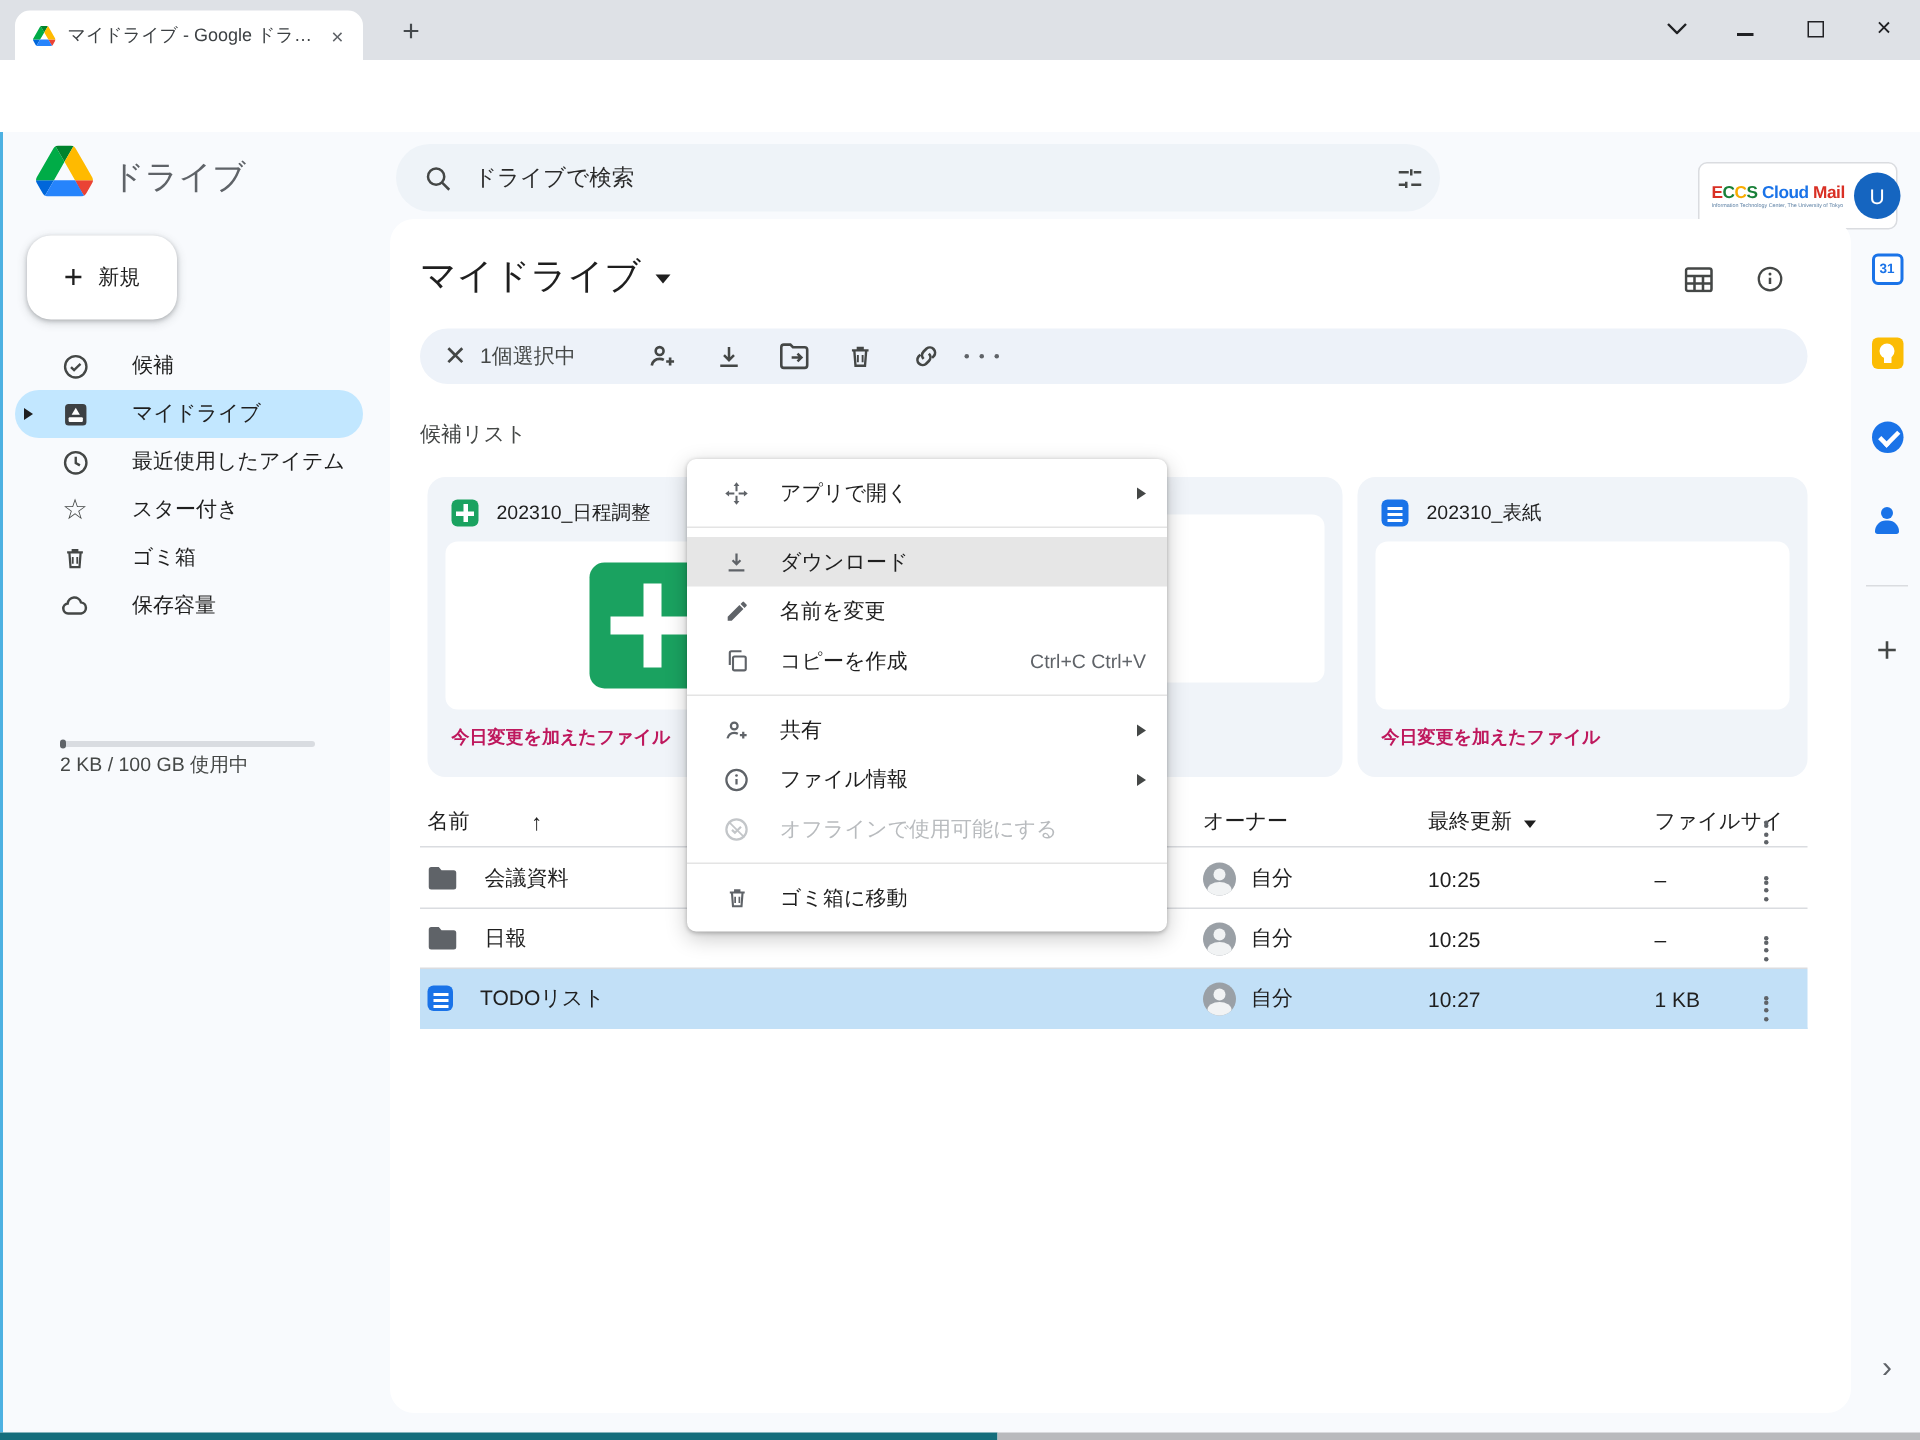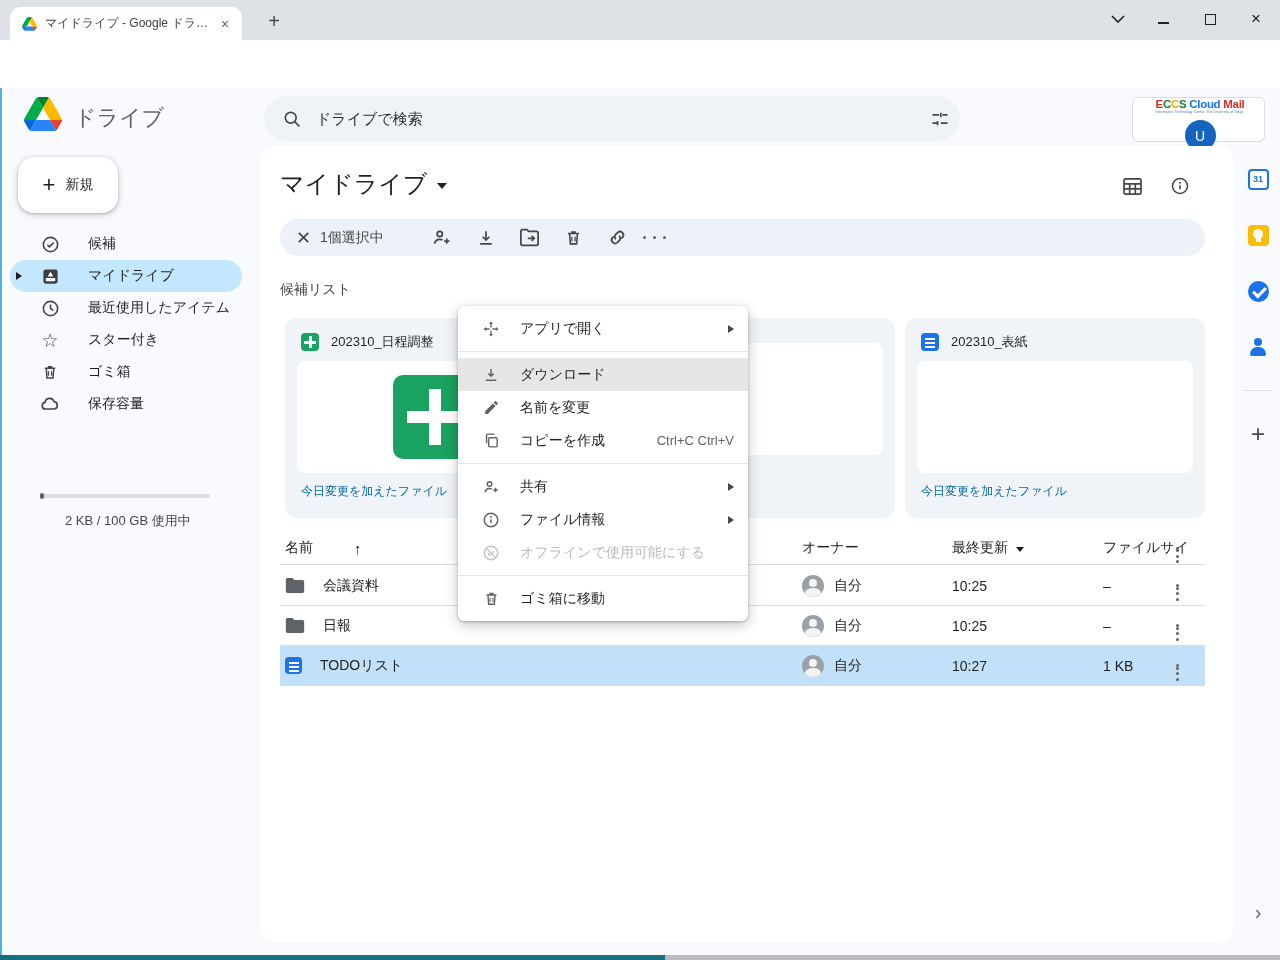--- a/index.html
+++ b/index.html
@@ -73,21 +73,21 @@
   .sel-toolbar { left:278px; top:219px; width:925px; height:37px; background:#edf2f9; border-radius:19px;
                  display:flex; align-items:center; padding:0 16px; gap:0; }
   .sel-x { font-size:18px; color:#444746; width:24px; }
   .sel-count { font-size:14px; color:#444746; margin-right:36px; }
   .sel-ic { width:44px; height:24px; display:flex; align-items:center; justify-content:center; }
   .sect-label { left:278px; top:281px; font-size:14px; color:#444746; }
 
   .card { top:318px; width:300px; height:200px; background:#f0f4f9; border-radius:12px; }
   .card-head { display:flex; align-items:center; gap:12px; padding:15px 16px 10px 16px; font-size:13px; color:#1f1f1f; font-weight:500; }
   .card-prev { margin:0 12px; height:112px; background:#fff; border-radius:8px; display:flex; align-items:center; justify-content:center; }
-  .card-cap { padding:10px 16px 0 16px; font-size:12px; color:#0369a1; }
+  .card-cap { padding:10px 16px 0 16px; font-size:12px; color:#be185d;font-weight:bold; }
   .sheets-big { width:84px; height:84px; background:#1aa260; border-radius:10px; position:relative; }
   .sheets-big::before { content:""; position:absolute; left:36px; top:14px; width:12px; height:56px; background:#fff; }
   .sheets-big::after { content:""; position:absolute; left:14px; top:36px; width:56px; height:12px; background:#fff; }
   .sq-ic { width:18px; height:18px; border-radius:4px; position:relative; flex:none; }
   .sq-ic.green { background:#1aa260; }
   .sq-ic.blue { background:#1a73e8; }
   .sq-ic.green::before { content:""; position:absolute; left:7.5px; top:3px; width:3px; height:12px; background:#fff; }
   .sq-ic.green::after { content:""; position:absolute; left:3px; top:7.5px; width:12px; height:3px; background:#fff; }
   .sq-ic.blue::before { content:""; position:absolute; left:4px; top:4.5px; width:10px; height:2px; background:#fff; box-shadow:0 4px 0 #fff, 0 8px 0 #fff; }
 
@@ -97,21 +97,21 @@
   .sort-up { font-size:15px; margin-left:22px; color:#1f1f1f; }
   .sort-dn { width:0; height:0; border-top:5px solid #1f1f1f; border-left:4px solid transparent; border-right:4px solid transparent; margin-left:8px; margin-top:2px; }
   .trow { left:278px; width:925px; height:40px; border-bottom:1px solid #dadce0; font-size:14px; color:#1f1f1f; }
   .trow.selected { background:#c2e0f7; border-bottom:1px solid #c2e0f7; }
   .row-name { display:flex; align-items:center; gap:18px; font-weight:500; }
   .owner-av { width:22px; height:22px; border-radius:50%; background:#9aa0a6; position:relative; overflow:hidden; margin-right:10px; }
   .owner-av::before { content:""; position:absolute; left:7px; top:4px; width:8px; height:8px; border-radius:50%; background:#f1f3f4; }
   .owner-av::after { content:""; position:absolute; left:3px; top:13px; width:16px; height:10px; border-radius:50% 50% 0 0; background:#f1f3f4; }
 
   
-  .cmenu { left:458px; top:306px; width:290px; background:#fff; border-radius:6px; z-index:50;
+  .cmenu { left:458px; top:306px; width:320px; background:#fff; border-radius:6px; z-index:50;
            box-shadow:0 1px 3px rgba(0,0,0,.25), 0 4px 14px rgba(0,0,0,.22); padding:6px 0; }
   .mi { height:33px; display:flex; align-items:center; padding:0 14px 0 24px; gap:20px; font-size:14px; color:#1f1f1f; position:relative; }
   .mi .mic { width:18px; height:18px; flex:none; display:flex; align-items:center; justify-content:center; }
   .mi.hl { background:#e6e6e6; }
   .mi.disabled { color:#b8bbbe; }
   .mi-label { flex:1; }
   .mi-shortcut { font-size:13px; color:#5f6368; }
   .mi-arrow { width:0; height:0; border-left:6px solid #444746; border-top:4.5px solid transparent; border-bottom:4.5px solid transparent; }
   .mdiv { height:1px; background:#e4e4e4; margin:6px 0; }
   .rsic { left:1240px; width:32px; height:32px; display:flex; align-items:center; justify-content:center; }
@@ -250,21 +250,21 @@
         <circle cx="10" cy="3" r="1.9"></circle>
         <circle cx="17" cy="3" r="1.9"></circle>
       <circle cx="3" cy="10" r="1.9"></circle>
         <circle cx="10" cy="10" r="1.9"></circle>
         <circle cx="17" cy="10" r="1.9"></circle>
       <circle cx="3" cy="17" r="1.9"></circle>
         <circle cx="10" cy="17" r="1.9"></circle>
         <circle cx="17" cy="17" r="1.9"></circle>
       </svg>
   </div>
-  <div class="abs eccs-box" style="top:9px;flex-direction:column;">
+  <div class="abs eccs-box" style="top:20px;">
     <div class="eccs-text">
       <div class="eccs-line1"><span class="c1">E</span><span class="c2">C</span><span class="c3">C</span><span class="c2">S</span> <span class="c4" title="ECCS Cloud Mail">Cloud</span> <span class="c5">Mail</span></div>
       <div class="eccs-line2">Information Technology Center, The University of Tokyo</div>
     </div>
     <div class="eccs-avatar">U</div>
   </div>
 
   <div class="abs new-btn" style="top:69px;">
     <span class="new-plus">+</span>
     <span>新規</span>
@@ -317,21 +317,21 @@
       <span class="nav-ic">
         <svg width="20" height="20" viewBox="0 0 24 24">
             <path d="M6.5 18a4 4 0 0 1-.4-7.96A5.5 5.5 0 0 1 16.8 9.1 4.5 4.5 0 0 1 17 18z" fill="none" stroke="#444746" stroke-width="2"></path>
           </svg>
         </span>
       <span>保存容量</span>
     </div>
   </div>
 
   <div class="abs storage-bar" style="top:406px;"></div>
-  <div class="abs storage-text" style="top:424px;margin-left:25px;">2 KB / 100 GB 使用中</div>
+  <div class="abs storage-text" style="top:413px;">2 KB / 100 GB 使用中</div>
 
   <div class="abs main-panel" style="top:58px;">
     <div class="abs page-title" style="left:20px; top:22px;">
       <span>マイドライブ</span>
       <span class="title-caret"></span>
     </div>
     <div class="abs viewic" style="left:860px; top:28px;">
       <svg width="19" height="17" viewBox="0 0 20 18" fill="none" stroke="#444746" stroke-width="1.8">
           <rect x="1" y="1" width="18" height="16" rx="1.5"></rect>
           <path d="M1 6.3h18M1 11.6h18M7 6.3v10.7M13 6.3v10.7"></path>

